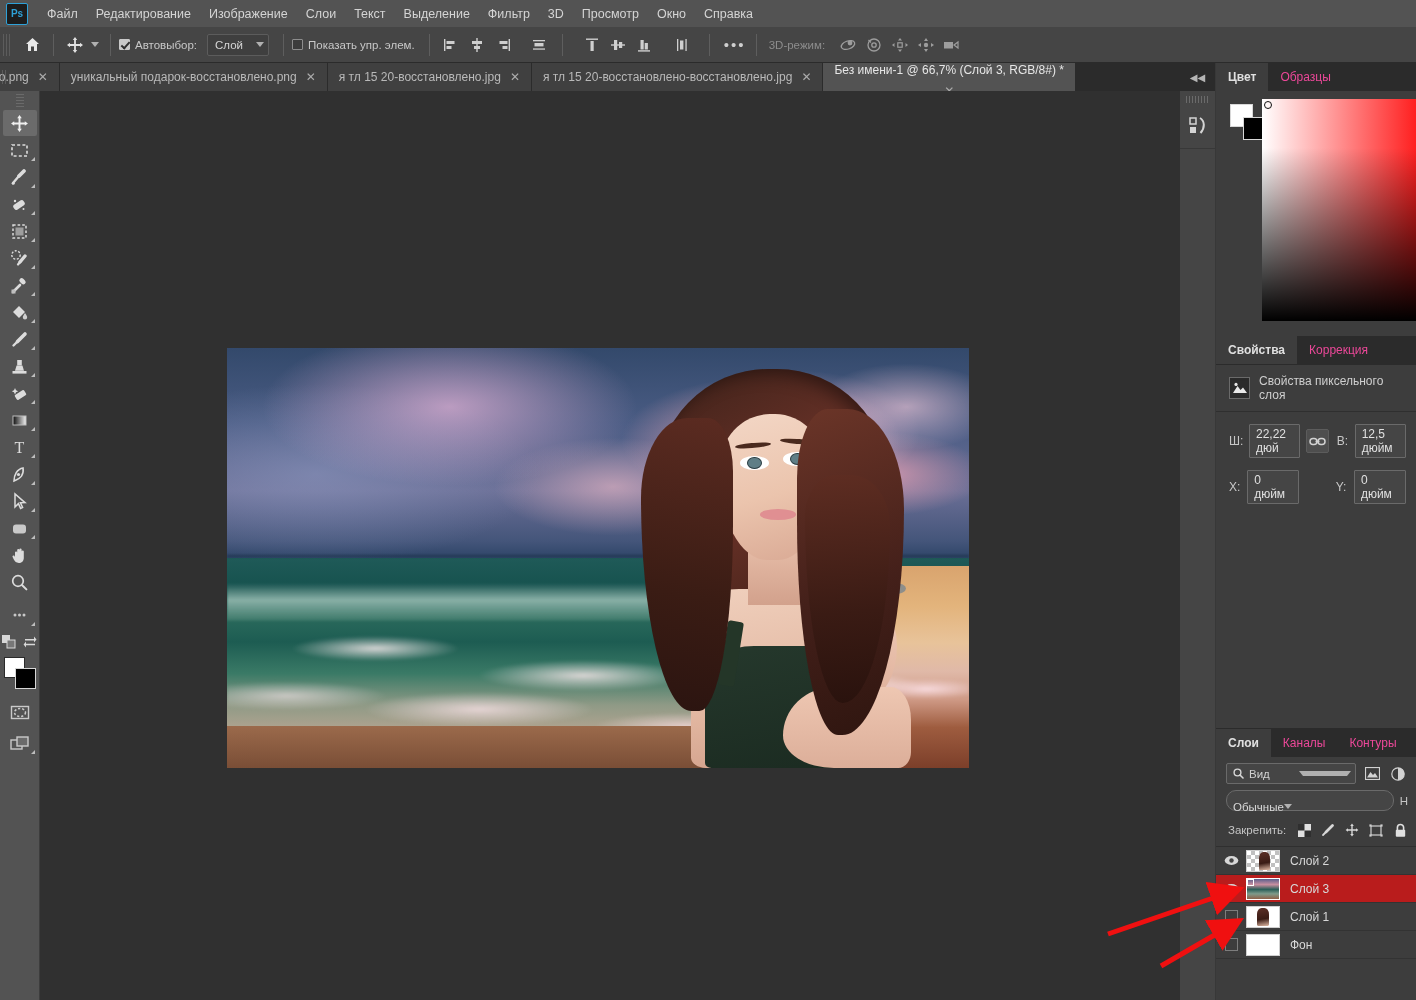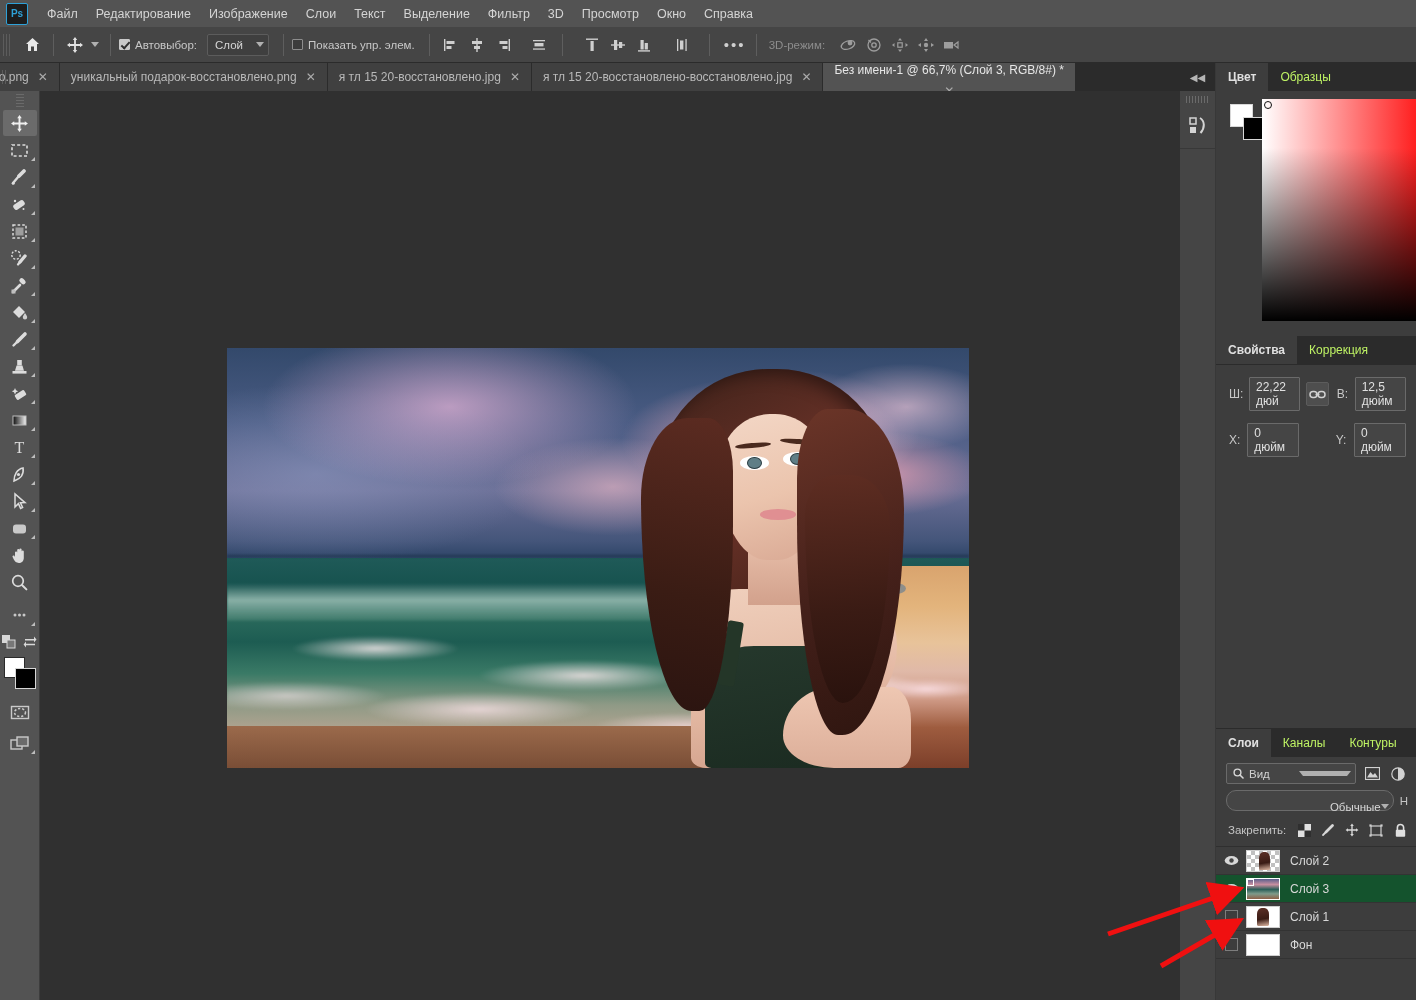--- a/index.html
+++ b/index.html
@@ -230,21 +230,21 @@
   .mini-tool { width:36px; height:46px; display:flex;align-items:center;justify-content:center;
     border-bottom:1px solid #383838; }
 
   .rightdock {
     position:absolute; right:0; top:63px; width:200px; bottom:0; background:#3d3d3d;
   }
   .panel-tabs {
     display:flex; height:28px; background:#2b2b2b; align-items:stretch;
   }
   .ptab {
-    padding:0 12px; display:flex; align-items:center; color:#bef264; font-size:12px;
+    padding:0 12px; display:flex; align-items:center; color:#ec4899; font-size:12px;
     background:#2b2b2b; cursor:default; white-space:nowrap;
   }
   .ptab.active { background:#3d3d3d; color:#e0e0e0; font-weight:bold; }
   .ptab-filler { flex:1; background:#2b2b2b; }
 
   
   .colorpanel { background:#3d3d3d; height:245px; position:relative; }
   .color-sw { position:absolute; left:14px; top:13px; width:34px; height:34px; }
   .csw-fg { position:absolute; left:0;top:0;width:23px;height:23px;background:#fff;border:1.5px solid #d8d8d8; }
   .csw-bg { position:absolute; left:13px;top:13px;width:23px;height:23px;background:#000;border:1.5px solid #d8d8d8; }
@@ -275,29 +275,29 @@
   
   .layerpanel { position:absolute; left:0; right:0; top:665px; bottom:0;
     background:#3d3d3d; border-top:1px solid #2b2b2b; }
   .layer-search { display:flex; align-items:center; gap:6px; padding:6px 8px 4px 10px; }
   .lsearch-box { flex:1; height:21px; background:#454545; border:1px solid #6a6a6a;
     display:flex; align-items:center; padding:0 4px 0 6px; gap:5px; border-radius:2px; }
   .lsearch-box span { color:#d0d0d0; font-size:11.5px; flex:1; }
   .lsi { width:20px;height:20px;display:flex;align-items:center;justify-content:center; }
   .blend-row { display:flex; align-items:center; gap:6px; padding:2px 8px 5px 10px; }
   .blend-sel { flex:1; height:21px; background:#454545; border:1px solid #6a6a6a;
-    display:flex; align-items:center; justify-content:flex-end; padding:12px 4px 0 6px;
+    display:flex; align-items:center; justify-content:flex-start; padding:12px 4px 0 6px;
     color:#d8d8d8; font-size:11.5px; border-radius:10px; }
   .opacity-lbl { color:#c5c5c5; font-size:11.5px; }
   .lock-row { display:flex; align-items:center; gap:8px; padding:4px 8px 6px 12px; }
   .lock-lbl { color:#c5c5c5; font-size:11.5px; margin-right:2px; }
   .layers-list { border-top:1px solid #2f2f2f; }
   .layer-row { display:flex; align-items:center; height:28px;
     border-bottom:1px solid #333; position:relative; }
-  .layer-row.sel { background:#14532d; }
+  .layer-row.sel { background:#b91c1c; }
   .eye-cell { width:30px; display:flex; align-items:center; justify-content:center; }
   .eye-off { width:13px; height:13px; border:1px solid #7d7d7d; background:transparent; }
   .lthumb { width:34px; height:22px; border:1px solid #cfcfcf; margin-right:10px;
     position:relative; overflow:hidden; background:#fff; flex:none; }
   .lthumb.sel-border { border:1px solid #fff; }
   .lthumb.sel-border::before, .lthumb.sel-border::after {
     content:""; position:absolute; width:5px;height:5px;border:1px solid #fff;
   }
   .lthumb.checker { background-image:
       linear-gradient(45deg,#c0c0c0 25%,transparent 25%,transparent 75%,#c0c0c0 75%),
@@ -759,20 +759,30 @@
         <div class="color-cursor"></div>
       </div>
     </div>
 
     <div class="panel-tabs">
       <div class="ptab active">Свойства</div>
       <div class="ptab">Коррекция</div>
       <div class="ptab-filler"></div>
     </div>
     <div class="proppanel">
+      <div class="prop-head">
+        <div class="prop-thumb">
+          <svg width="16" height="14" viewBox="0 0 16 14">
+              <rect x="0" y="0" width="16" height="14" fill="#2b2b2b"></rect>
+              <path d="M1 12 L5.5 5 L8.5 9 L11 6.5 L15 12 Z" fill="#e8e8e8"></path>
+              <circle cx="4" cy="3.4" r="1.6" fill="#e8e8e8"></circle>
+            </svg>
+        </div>
+        <div class="prop-title">Свойства пиксельного слоя</div>
+      </div>
       <div class="prop-rows">
         <div class="prow">
           <span class="plab">Ш:</span>
           <span class="pinput" style="width:58px">22,22 дюй</span>
           <span class="plink">
             <svg width="17" height="11" viewBox="0 0 17 11">
                 <rect x="1" y="2.5" width="7" height="6" rx="3" fill="none" stroke="#d2d2d2" stroke-width="1.5"></rect>
                 <rect x="9" y="2.5" width="7" height="6" rx="3" fill="none" stroke="#d2d2d2" stroke-width="1.5"></rect>
                 <rect x="6.5" y="4.7" width="4" height="1.6" fill="#d2d2d2"></rect>
               </svg>

